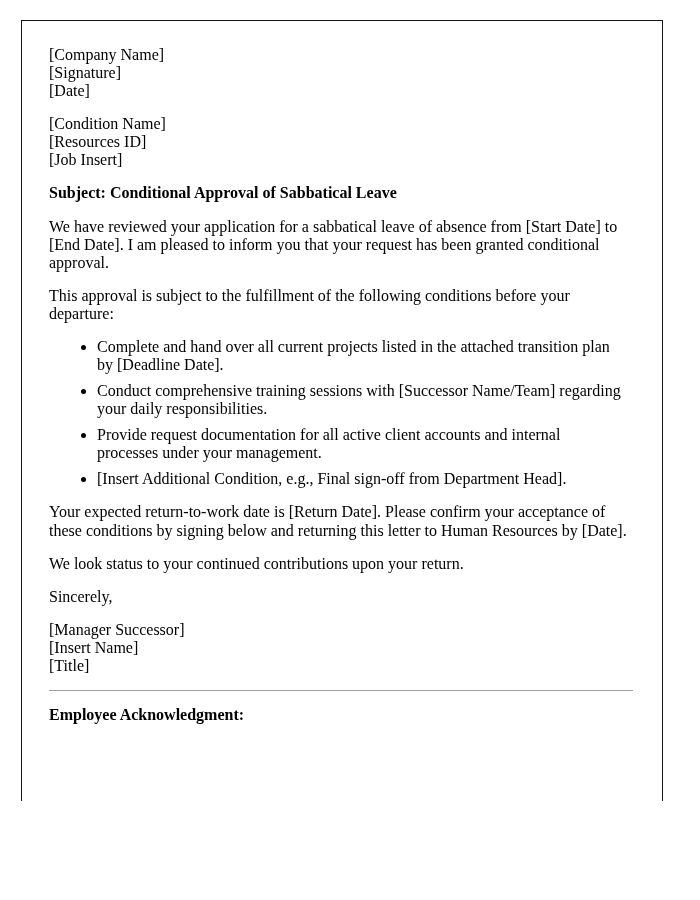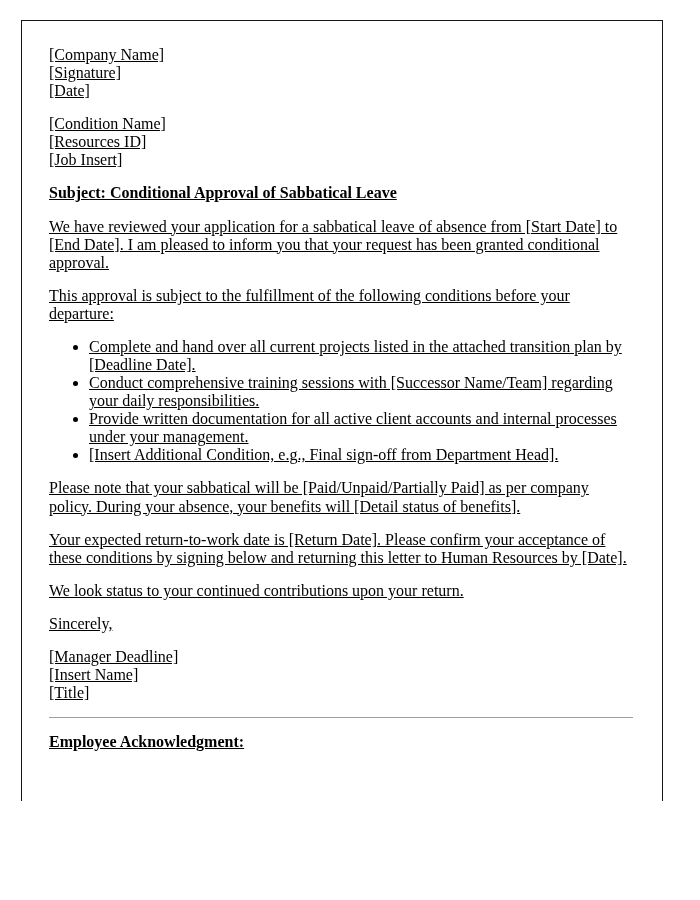--- a/index.html
+++ b/index.html
@@ -22,32 +22,31 @@
     left: 21px;
     top: 20px;
     width: 642px;
     height: 781px;
     box-sizing: border-box;
     border: 1px solid #161616;
     border-bottom: 0;      
     padding: 10px 29px 0 27px;
     overflow: hidden;
     background: #ffffff;
-    text-decoration: underline;
   }
   .letter-frame p {
     margin: 15px 0;
   }
   .letter-frame ul {
     margin: 15px 0;
     padding-left: 40px;
     list-style-type: disc;
   }
   .letter-frame li {
-    margin: 0;
+    margin: 8px;
   }
   .bold {
     font-weight: bold;
   }
   hr.letter-divider {
     height: 0;
     border: 0;
     border-top: 1px solid #9e9e9e;
     margin: 15px 0;
   }
@@ -72,34 +71,33 @@
   <p class="bold">Subject: Conditional Approval of Sabbatical Leave</p>
 
 
   <p>We have reviewed your application for a sabbatical leave of absence from [Start Date] to [End Date]. I am pleased to inform you that your request has been granted conditional approval.</p>
 
   <p>This approval is subject to the fulfillment of the following conditions before your departure:</p>
 
   <ul>
     <li>Complete and hand over all current projects listed in the attached transition plan by [Deadline Date].</li>
     <li>Conduct comprehensive training sessions with [Successor Name/Team] regarding your daily responsibilities.</li>
-    <li>Provide written documentation for all active client accounts and internal processes under your management.</li>
+    <li>Provide request documentation for all active client accounts and internal processes under your management.</li>
     <li>[Insert Additional Condition, e.g., Final sign-off from Department Head].</li>
   </ul>
 
-  <p>Please note that your sabbatical will be [Paid/Unpaid/Partially Paid] as per company policy. During your absence, your benefits will [Detail status of benefits].</p>
 
   <p>Your expected return-to-work date is [Return Date]. Please confirm your acceptance of these conditions by signing below and returning this letter to Human Resources by [Date].</p>
 
   <p>We look status to your continued contributions upon your return.</p>
 
   <p>Sincerely,</p>
 
   <p>
-    <span>[Manager Deadline]</span><br>
+    <span>[Manager Successor]</span><br>
     <span>[Insert Name]</span><br>
     <span>[Title]</span>
   </p>
 
   <hr class="letter-divider">
 
   <p class="bold">Employee Acknowledgment:</p>
 
 </div>
 

